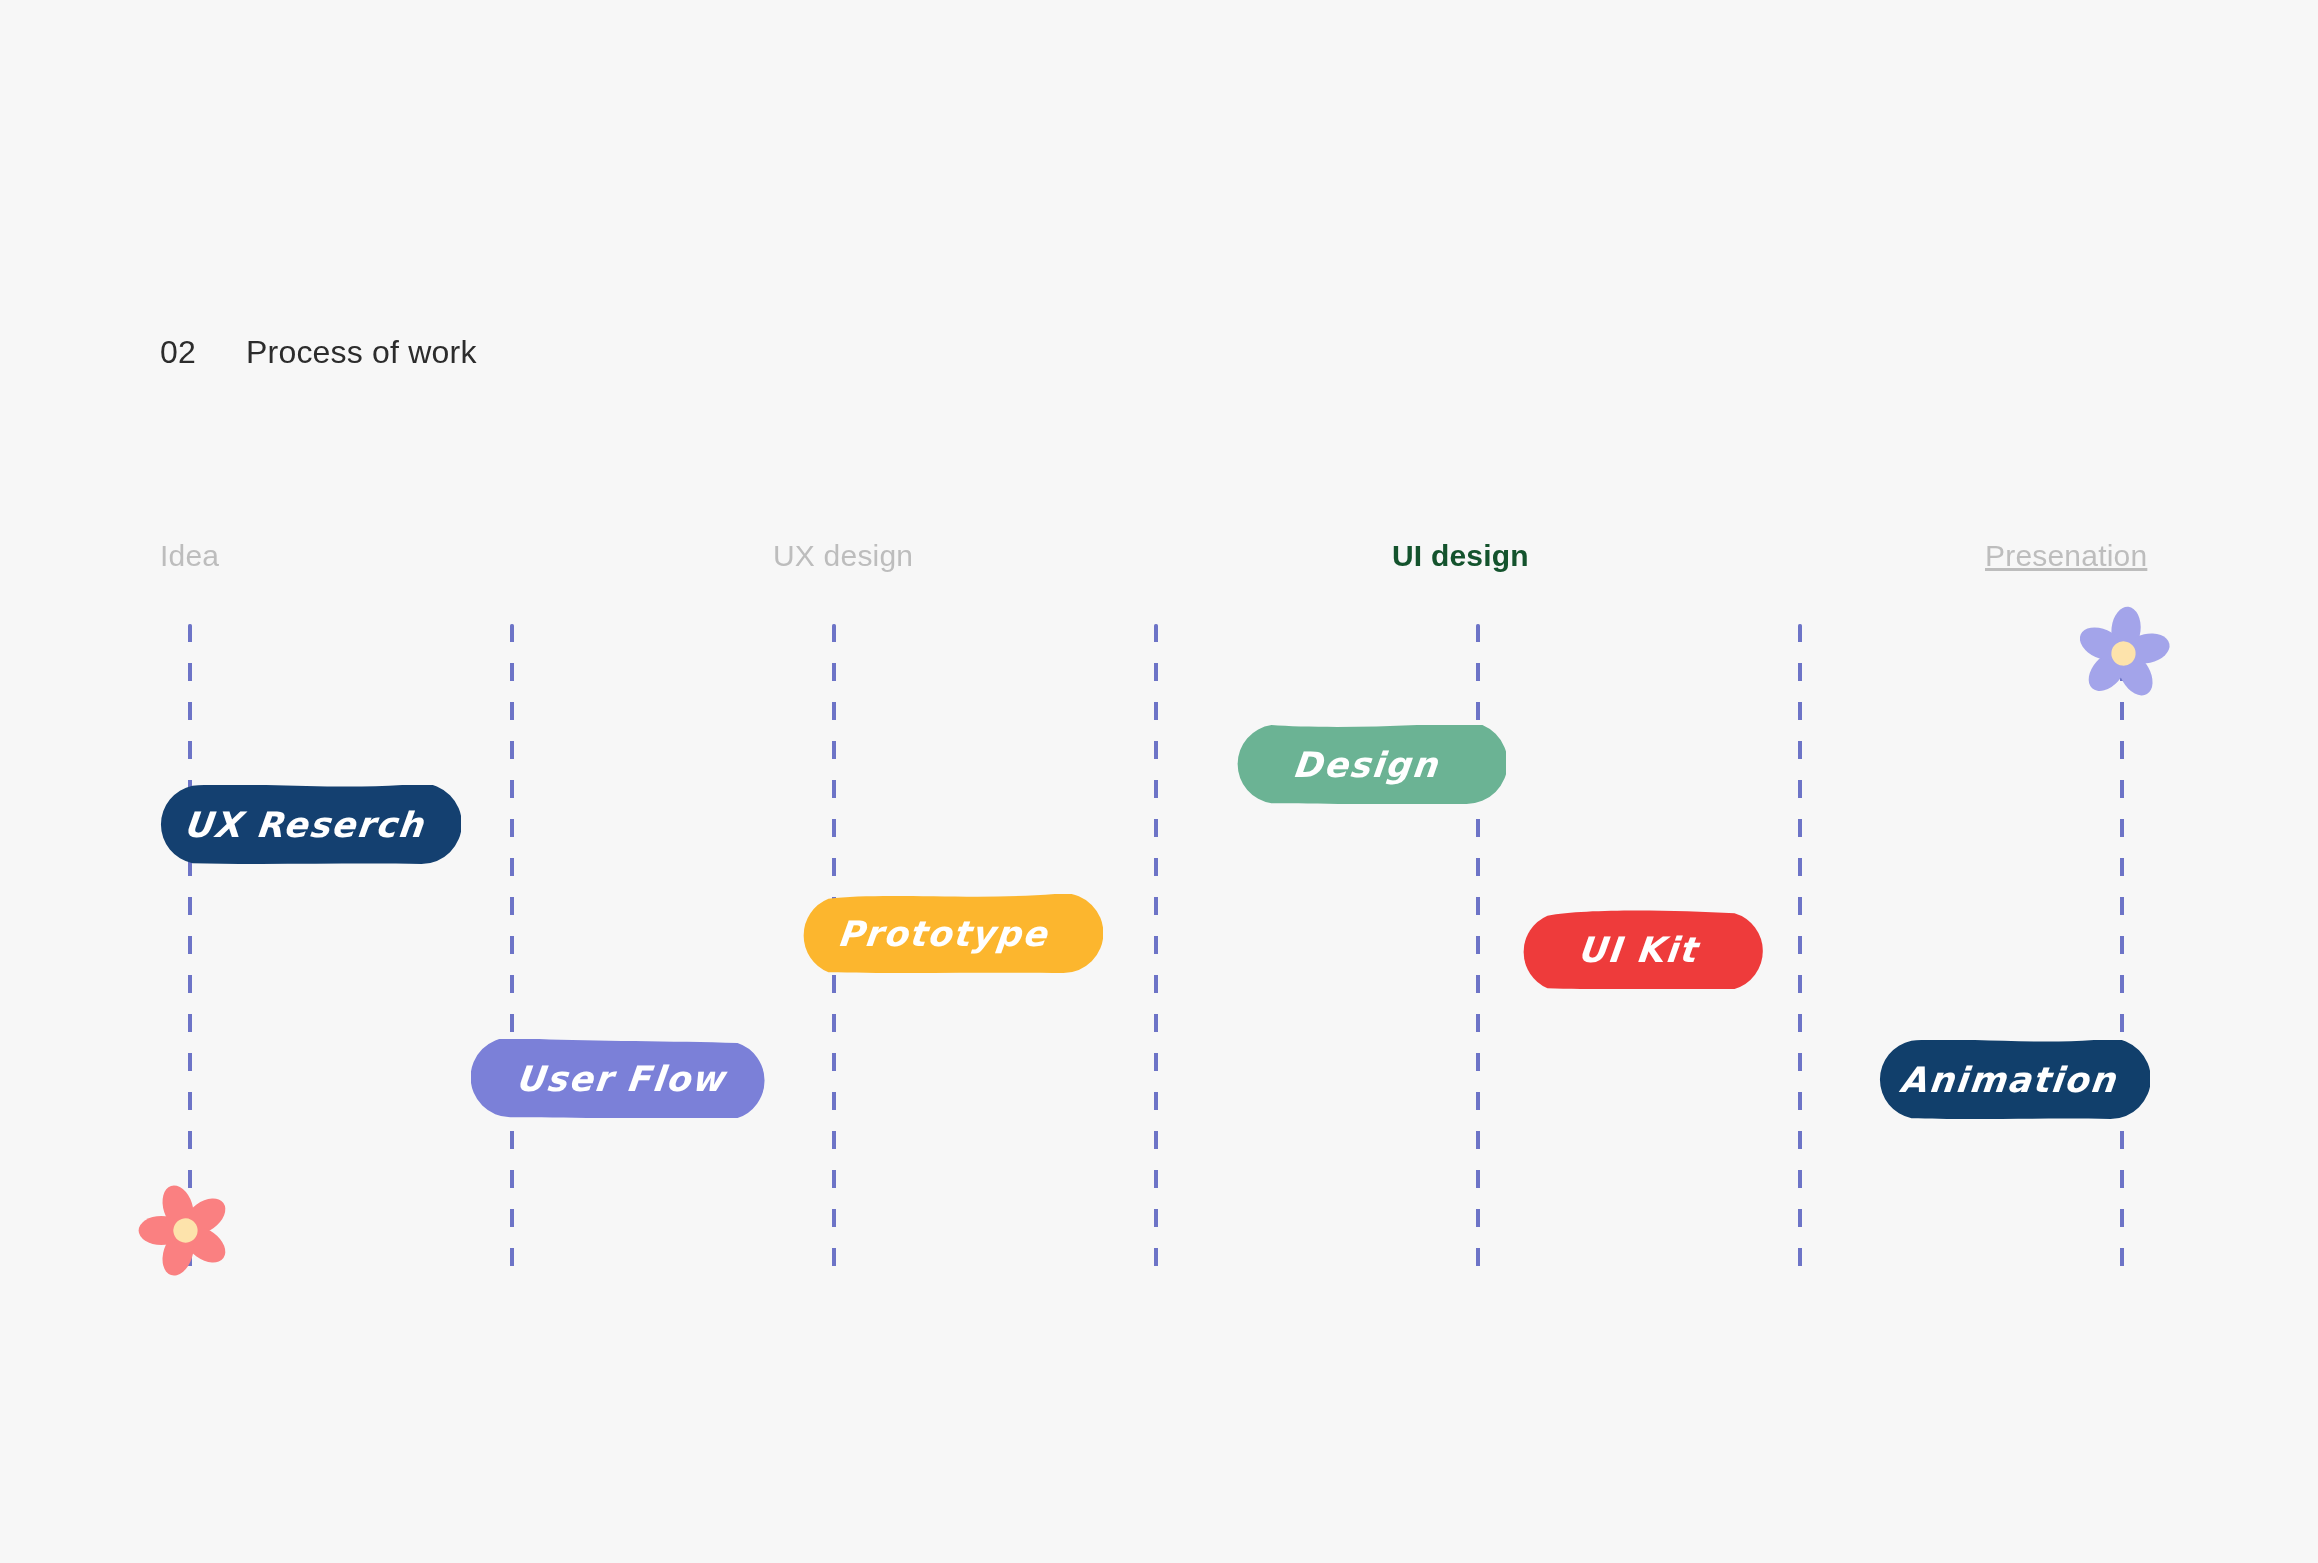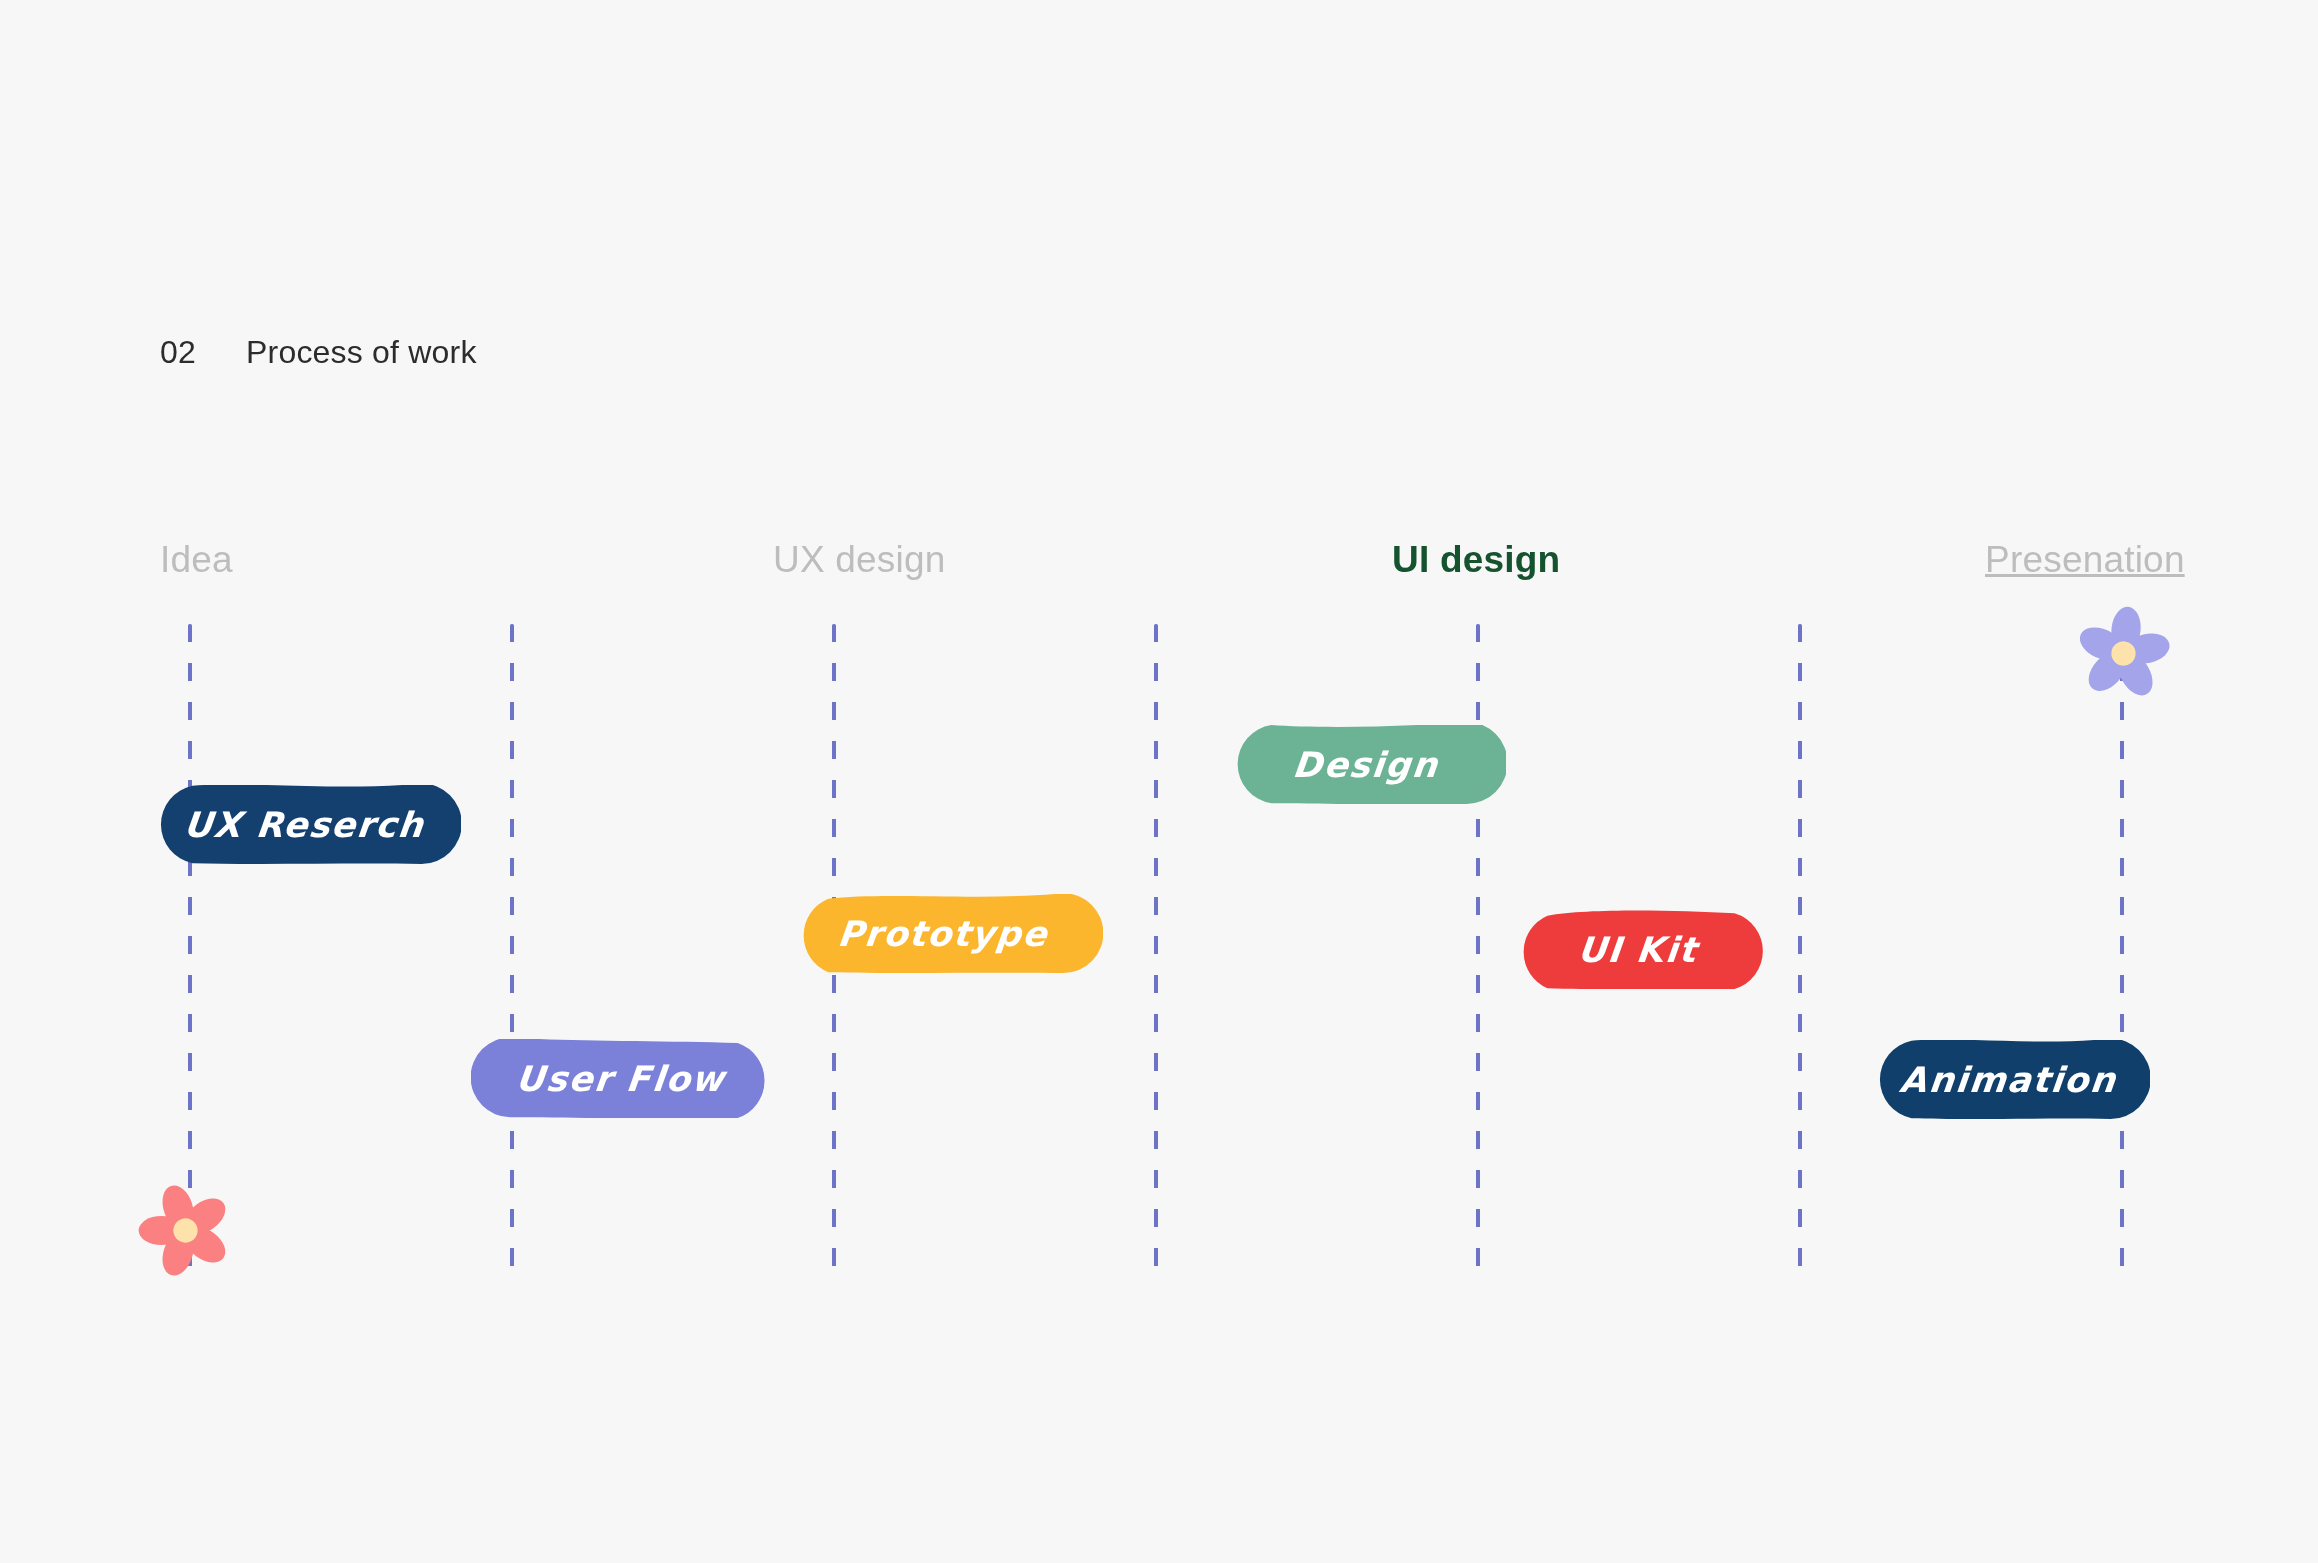--- a/index.html
+++ b/index.html
@@ -35,21 +35,21 @@
     letter-spacing: 0.2px;
     white-space: nowrap;
     margin-top: 8px;
   }
   .heading .num { font-weight: 400; }
   .heading .ttl { font-weight: 400; }
 
   
   .stage-label {
     position: absolute;
-    font-size: 37px;
+    font-size: 30px;
     color: #bdbdbd;
     white-space: nowrap;
     letter-spacing: 0.2px;
     text-align: right;
   }
 
   
   .guide {
     position: absolute;
     top: 624px;

